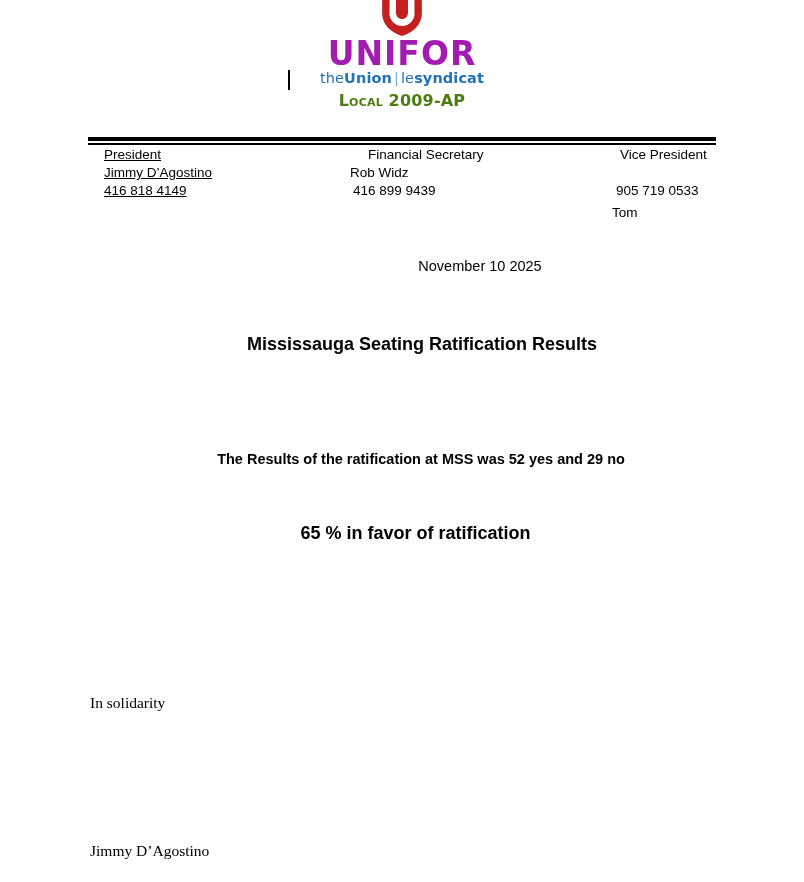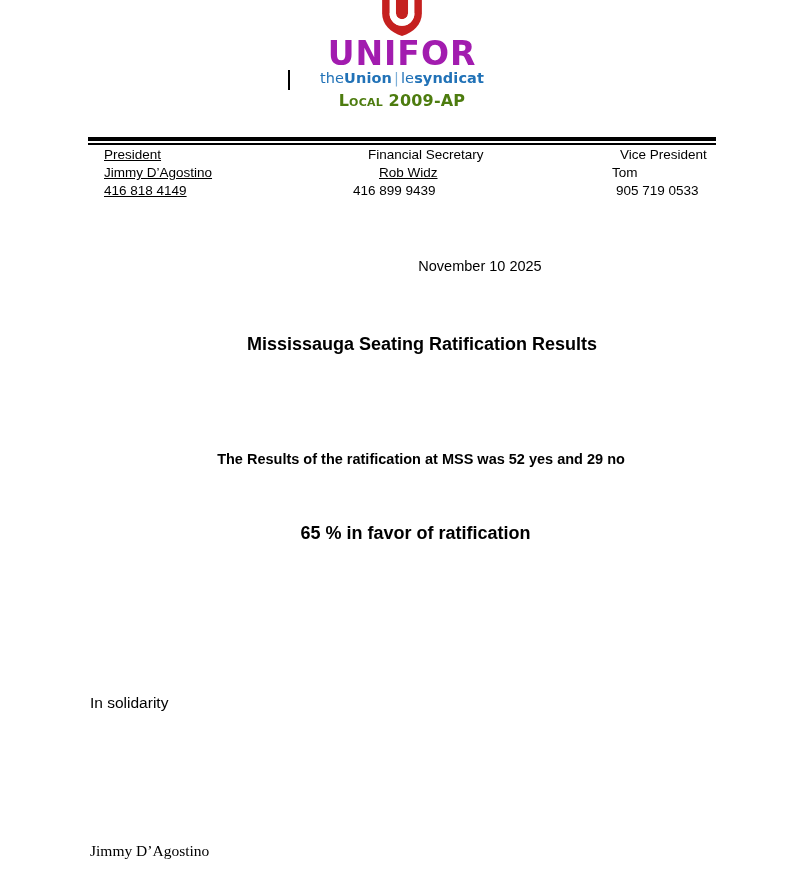--- a/index.html
+++ b/index.html
@@ -114,24 +114,24 @@
     width: 628px;
     font-size: 13.5px;
     line-height: 18px;
   }
   .officers .row {
     position: relative;
     height: 18px;
   }
   .col-left   { position: absolute; left: 16px;   white-space: nowrap; text-decoration: underline; }
   .col-mid    { position: absolute; left: 270px; white-space: nowrap; margin-left: 10px; }
-  .col-mid-a  { position: absolute; left: 291px; white-space: nowrap; text-decoration: underline; }
+  .col-mid-a  { position: absolute; left: 262px; white-space: nowrap; }
   .col-mid-b  { position: absolute; left: 265px; white-space: nowrap; }
   .col-right  { position: absolute; left: 532px; white-space: nowrap; }
-  .col-right-a{ position: absolute; left: 524px; white-space: nowrap; }
+  .col-right-a{ position: absolute; left: 524px; white-space: nowrap; margin-top: 40px; }
   .col-right-b{ position: absolute; left: 528px; white-space: nowrap; }
 
   
   .date-line {
     position: absolute;
     left: 0;
     top: 258px;
     width: 740px;
     text-align: center;
     padding-left: 220px;
@@ -170,21 +170,21 @@
     box-sizing: border-box;
     font-size: 18px;
     font-weight: bold;
   }
 
   
   .closing {
     position: absolute;
     left: 90px;
     top: 693px;
-    font-family: Liberation Sans, sans-serif;
+    font-family: Liberation Serif, serif;
     font-size: 15.5px;
     line-height: 19px;
   }
   .signature {
     position: absolute;
     left: 90px;
     top: 841px;
     font-family: "Liberation Serif", serif;
     font-size: 15.5px;
     line-height: 19.5px;

